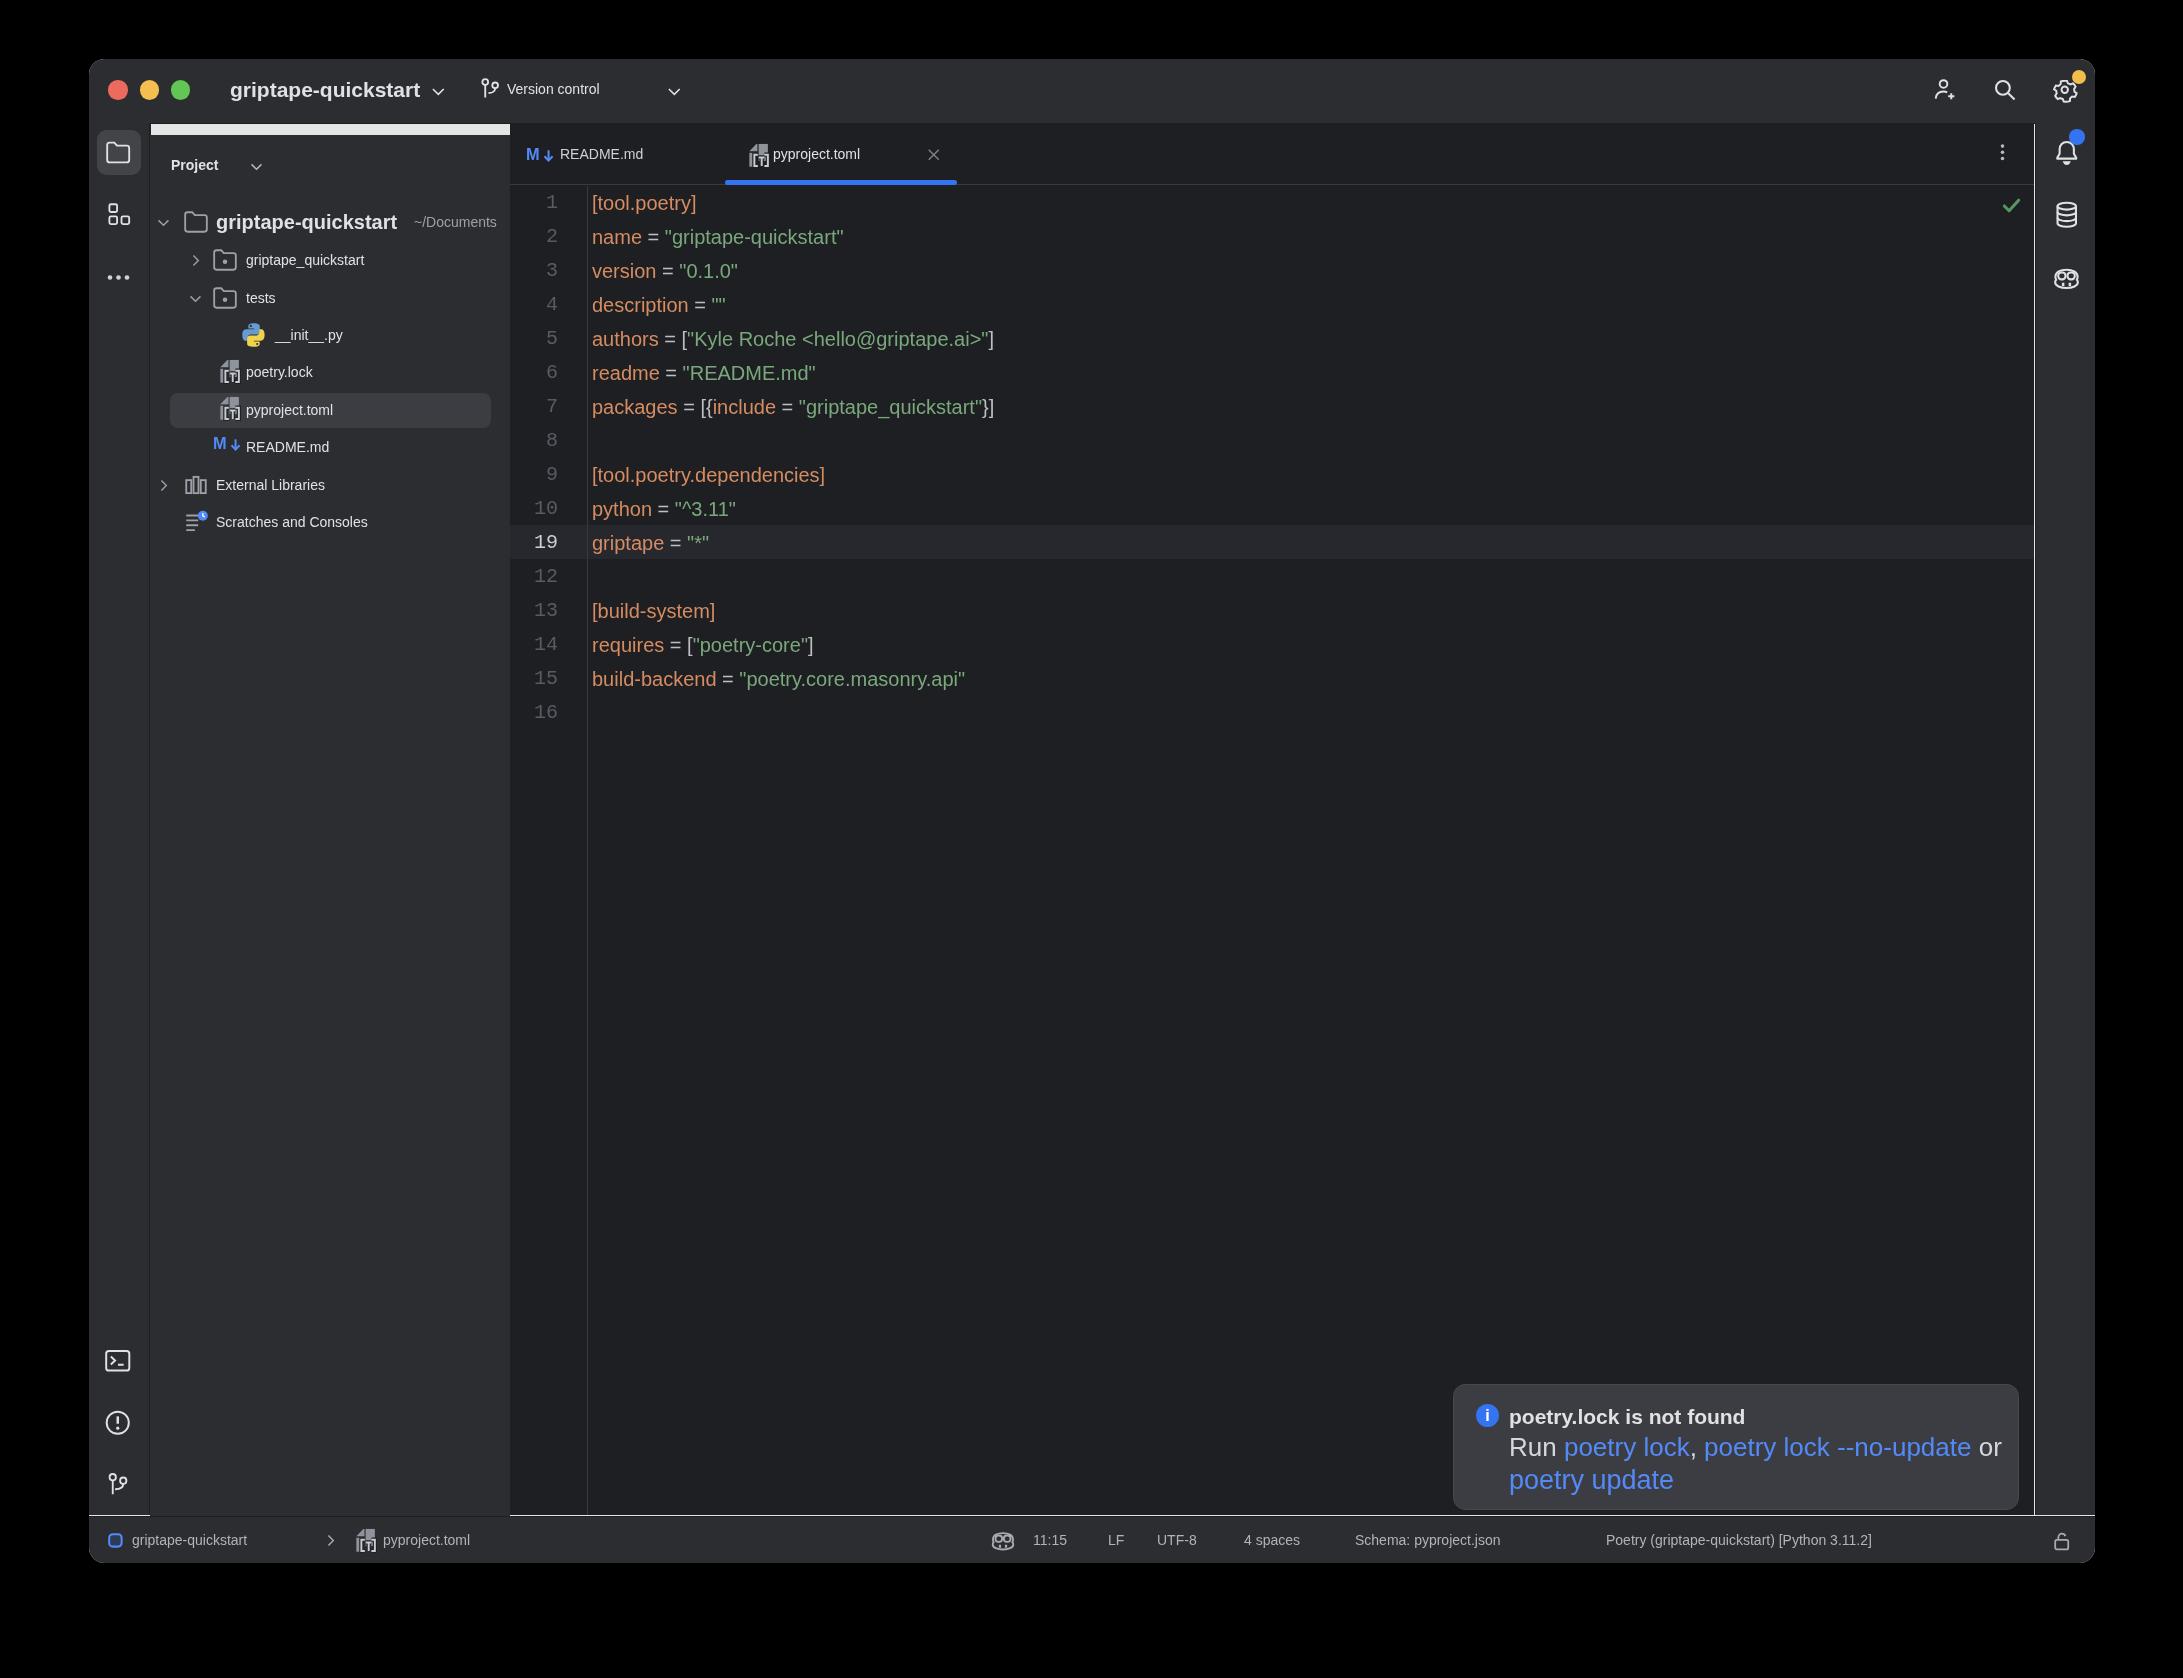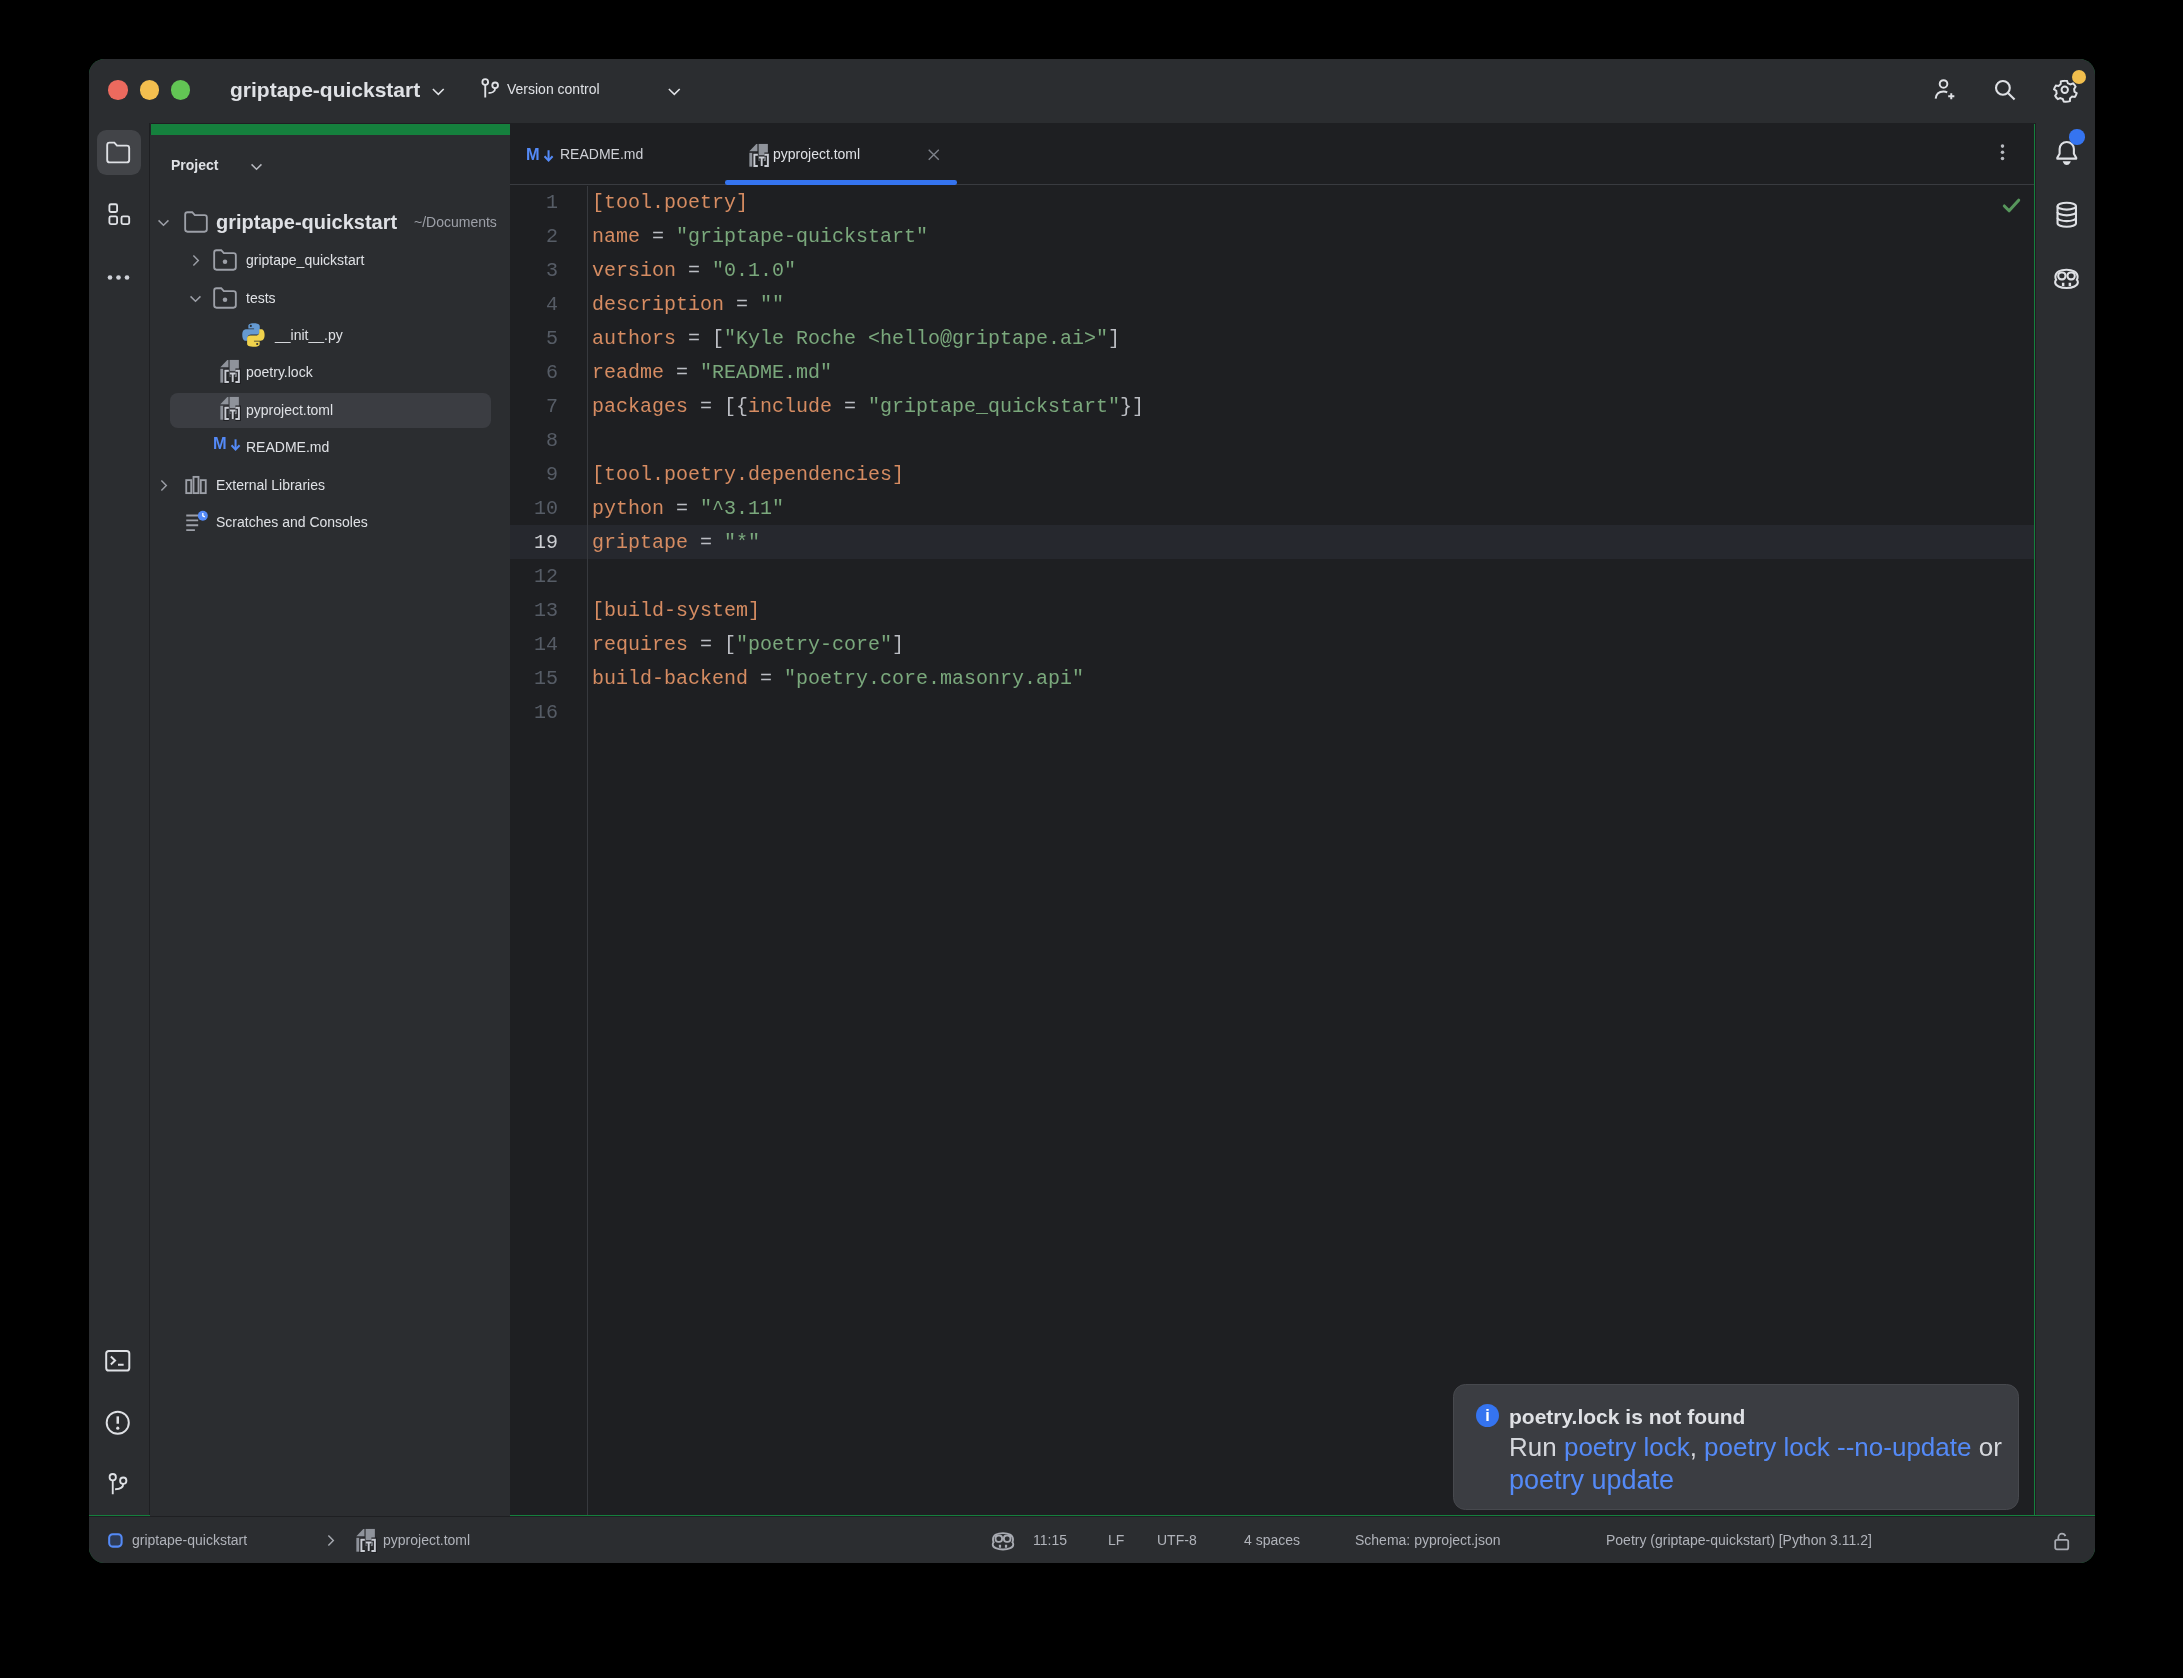--- a/index.html
+++ b/index.html
@@ -1,17 +1,17 @@
 <!DOCTYPE html>
 <html style="font-size:12.4px"><head>
 <meta charset="utf-8">
 <style>
 *{margin:0;padding:0;box-sizing:border-box}
 html,body{width:2183px;height:1678px;background:#000;font-family:"Liberation Sans",sans-serif;overflow:hidden}
-.window{position:absolute;left:89px;top:59px;width:2006px;height:1504px;background:#15803d;border-radius:15.5px;overflow:hidden}
+.window{position:absolute;left:89px;top:59px;width:2006px;height:1504px;background:#e5e5e5;border-radius:15.5px;overflow:hidden}
 .abs{position:absolute}
 .lbl{position:absolute;font-size:14px;line-height:25px;color:#dfe1e5;white-space:nowrap}
 .gray{color:#9da0a8}
 .k{color:#d68c62}
 .s{color:#7aa87c}
 svg{display:block}
 </style>
 </head>
 <body>
 <div class="window">
@@ -223,21 +223,21 @@
 8
 9
 10
 <span style="color:#ccced2">19</span>
 12
 13
 14
 15
 16</pre>
 
-    <pre class="abs" style="left:82px;top:63px;font-family:Liberation Mono, monospace;font-size:20px;line-height:34px;color:#bcbec4"><span class="k">[tool.poetry]</span>
+    <pre class="abs" style="left:82px;top:63px;font-family:Liberation Sans, sans-serif;font-size:20px;line-height:34px;color:#bcbec4"><span class="k">[tool.poetry]</span>
 <span class="k">name</span> = <span class="s">"griptape-quickstart"</span>
 <span class="k">version</span> = <span class="s">"0.1.0"</span>
 <span class="k">description</span> = <span class="s">""</span>
 <span class="k">authors</span> = [<span class="s">"Kyle Roche &lt;hello@griptape.ai&gt;"</span>]
 <span class="k">readme</span> = <span class="s">"README.md"</span>
 <span class="k">packages</span> = [{<span class="k">include</span> = <span class="s">"griptape_quickstart"</span>}]
 
 <span class="k">[tool.poetry.dependencies]</span>
 <span class="k">python</span> = <span class="s">"^3.11"</span>
 <span class="k">griptape</span> = <span class="s">"*"</span>

